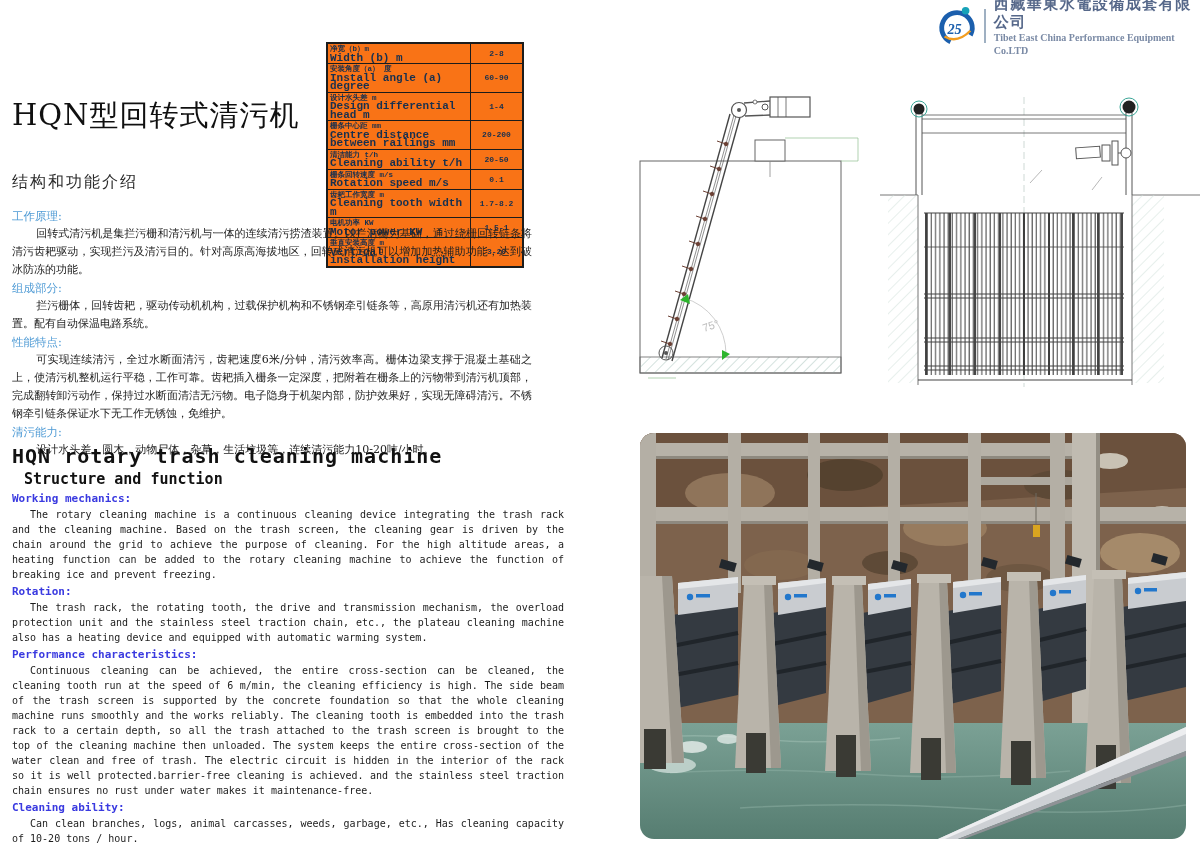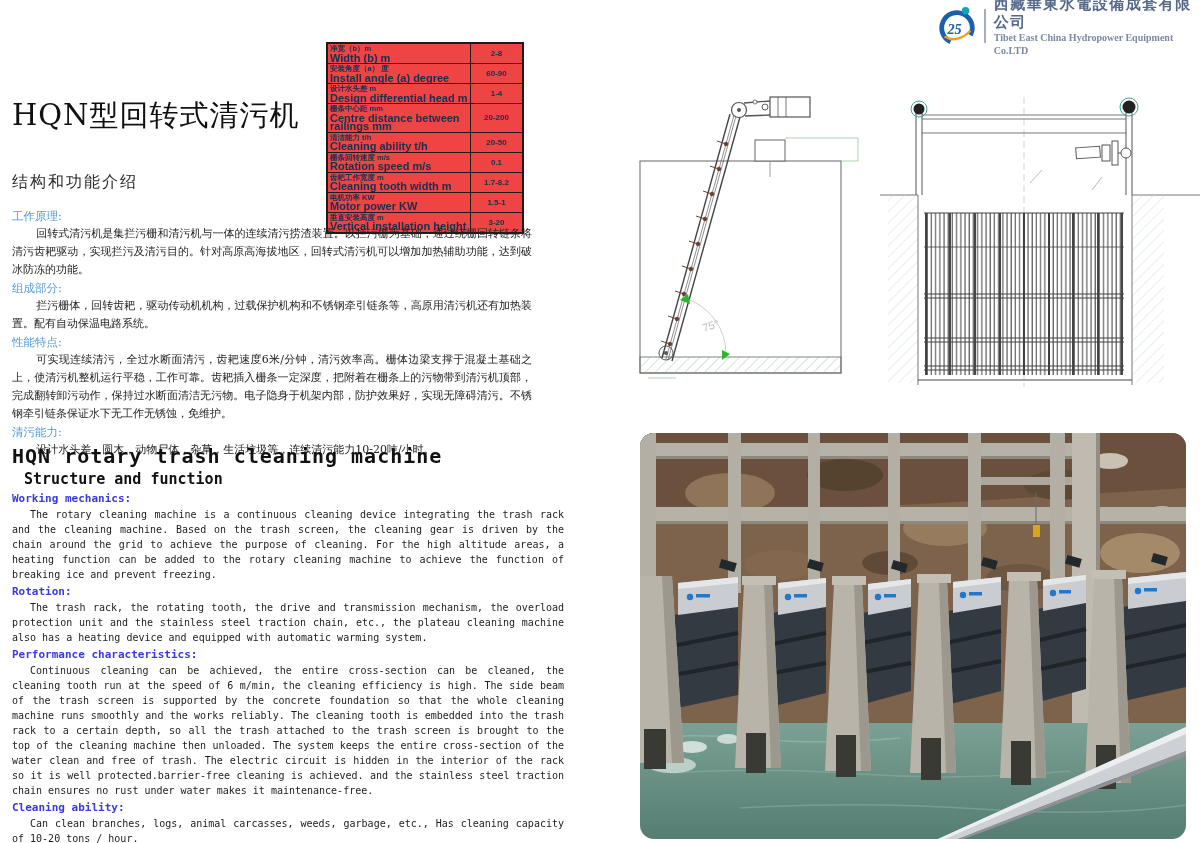--- a/index.html
+++ b/index.html
@@ -25,21 +25,21 @@
 
   .en-block{position:absolute;left:12px;top:444px;width:552px;
             font-family:"DejaVu Sans Mono","Liberation Mono",monospace;}
   .en-title{font-size:20px;font-weight:bold;color:#111;margin:0;line-height:24px;letter-spacing:1px;}
   .en-sub{font-size:15px;font-weight:bold;color:#111;margin:2px 0 0 12px;line-height:19px;}
   .en-h{font-size:11px;font-weight:bold;color:#3a3ae0;margin:2px 0 0 0;line-height:16px;}
   .en-p{font-size:10px;color:#1c1c1c;margin:0;line-height:15px;text-indent:1.8em;text-align:justify;}
 
   
   .spec-table{position:absolute;left:326px;top:42px;width:194px;border:2px solid #1c1c1c;
-              background:#ef4444;font-family:Liberation Sans, sans-serif;}
+              background:#f97316;font-family:Liberation Mono, monospace;}
   .spec-row{display:flex;border-bottom:1px solid #1c1c1c;}
   .spec-row:last-child{border-bottom:none;}
   .spec-label{width:138px;border-right:1px solid #1c1c1c;padding:1px 2px;display:flex;
               flex-direction:column;justify-content:center;min-height:15px;}
   .spec-zh{font-size:7.5px;font-weight:bold;color:#17304f;line-height:8.5px;}
   .spec-en{font-size:11px;font-weight:bold;color:#17304f;line-height:8.5px;}
   .spec-value{flex:1;display:flex;align-items:center;justify-content:center;
               font-size:8px;font-weight:bold;color:#17304f;}
 
   
@@ -57,21 +57,21 @@
   <div class="logo-wrap">
     <svg class="logo-mark" viewBox="0 0 44 44">
       <circle cx="22" cy="24" r="16" fill="none" stroke="#1b5fad" stroke-width="5" stroke-dasharray="76 25" transform="rotate(115 22 24)"></circle>
       <circle cx="31" cy="6" r="4" fill="#17a2b8"></circle>
       <text x="12" y="30" font-size="15" font-style="italic" font-weight="bold" fill="#1b5fad" font-family="Liberation Serif, serif">25</text>
       <path d="M9,33 Q22,41 36,27" fill="none" stroke="#f29c1f" stroke-width="2.5"></path>
     </svg>
     <div class="logo-divider"></div>
     <div class="logo-text">
       <span class="company-zh">西藏華東水電設備成套有限公司</span>
-      <span class="company-en">Tibet East China Hydropower Equipment Co.LTD</span>
+      <span class="company-en">Tibet East China Performance Equipment Co.LTD</span>
     </div>
   </div>
 
   <div class="title-zh">HQN型回转式清污机</div>
 
   <div class="spec-table">
     <div class="spec-row">
       <div class="spec-label">
           <span class="spec-zh">净宽（b）m</span>
           <span class="spec-en">Width (b) m</span>

